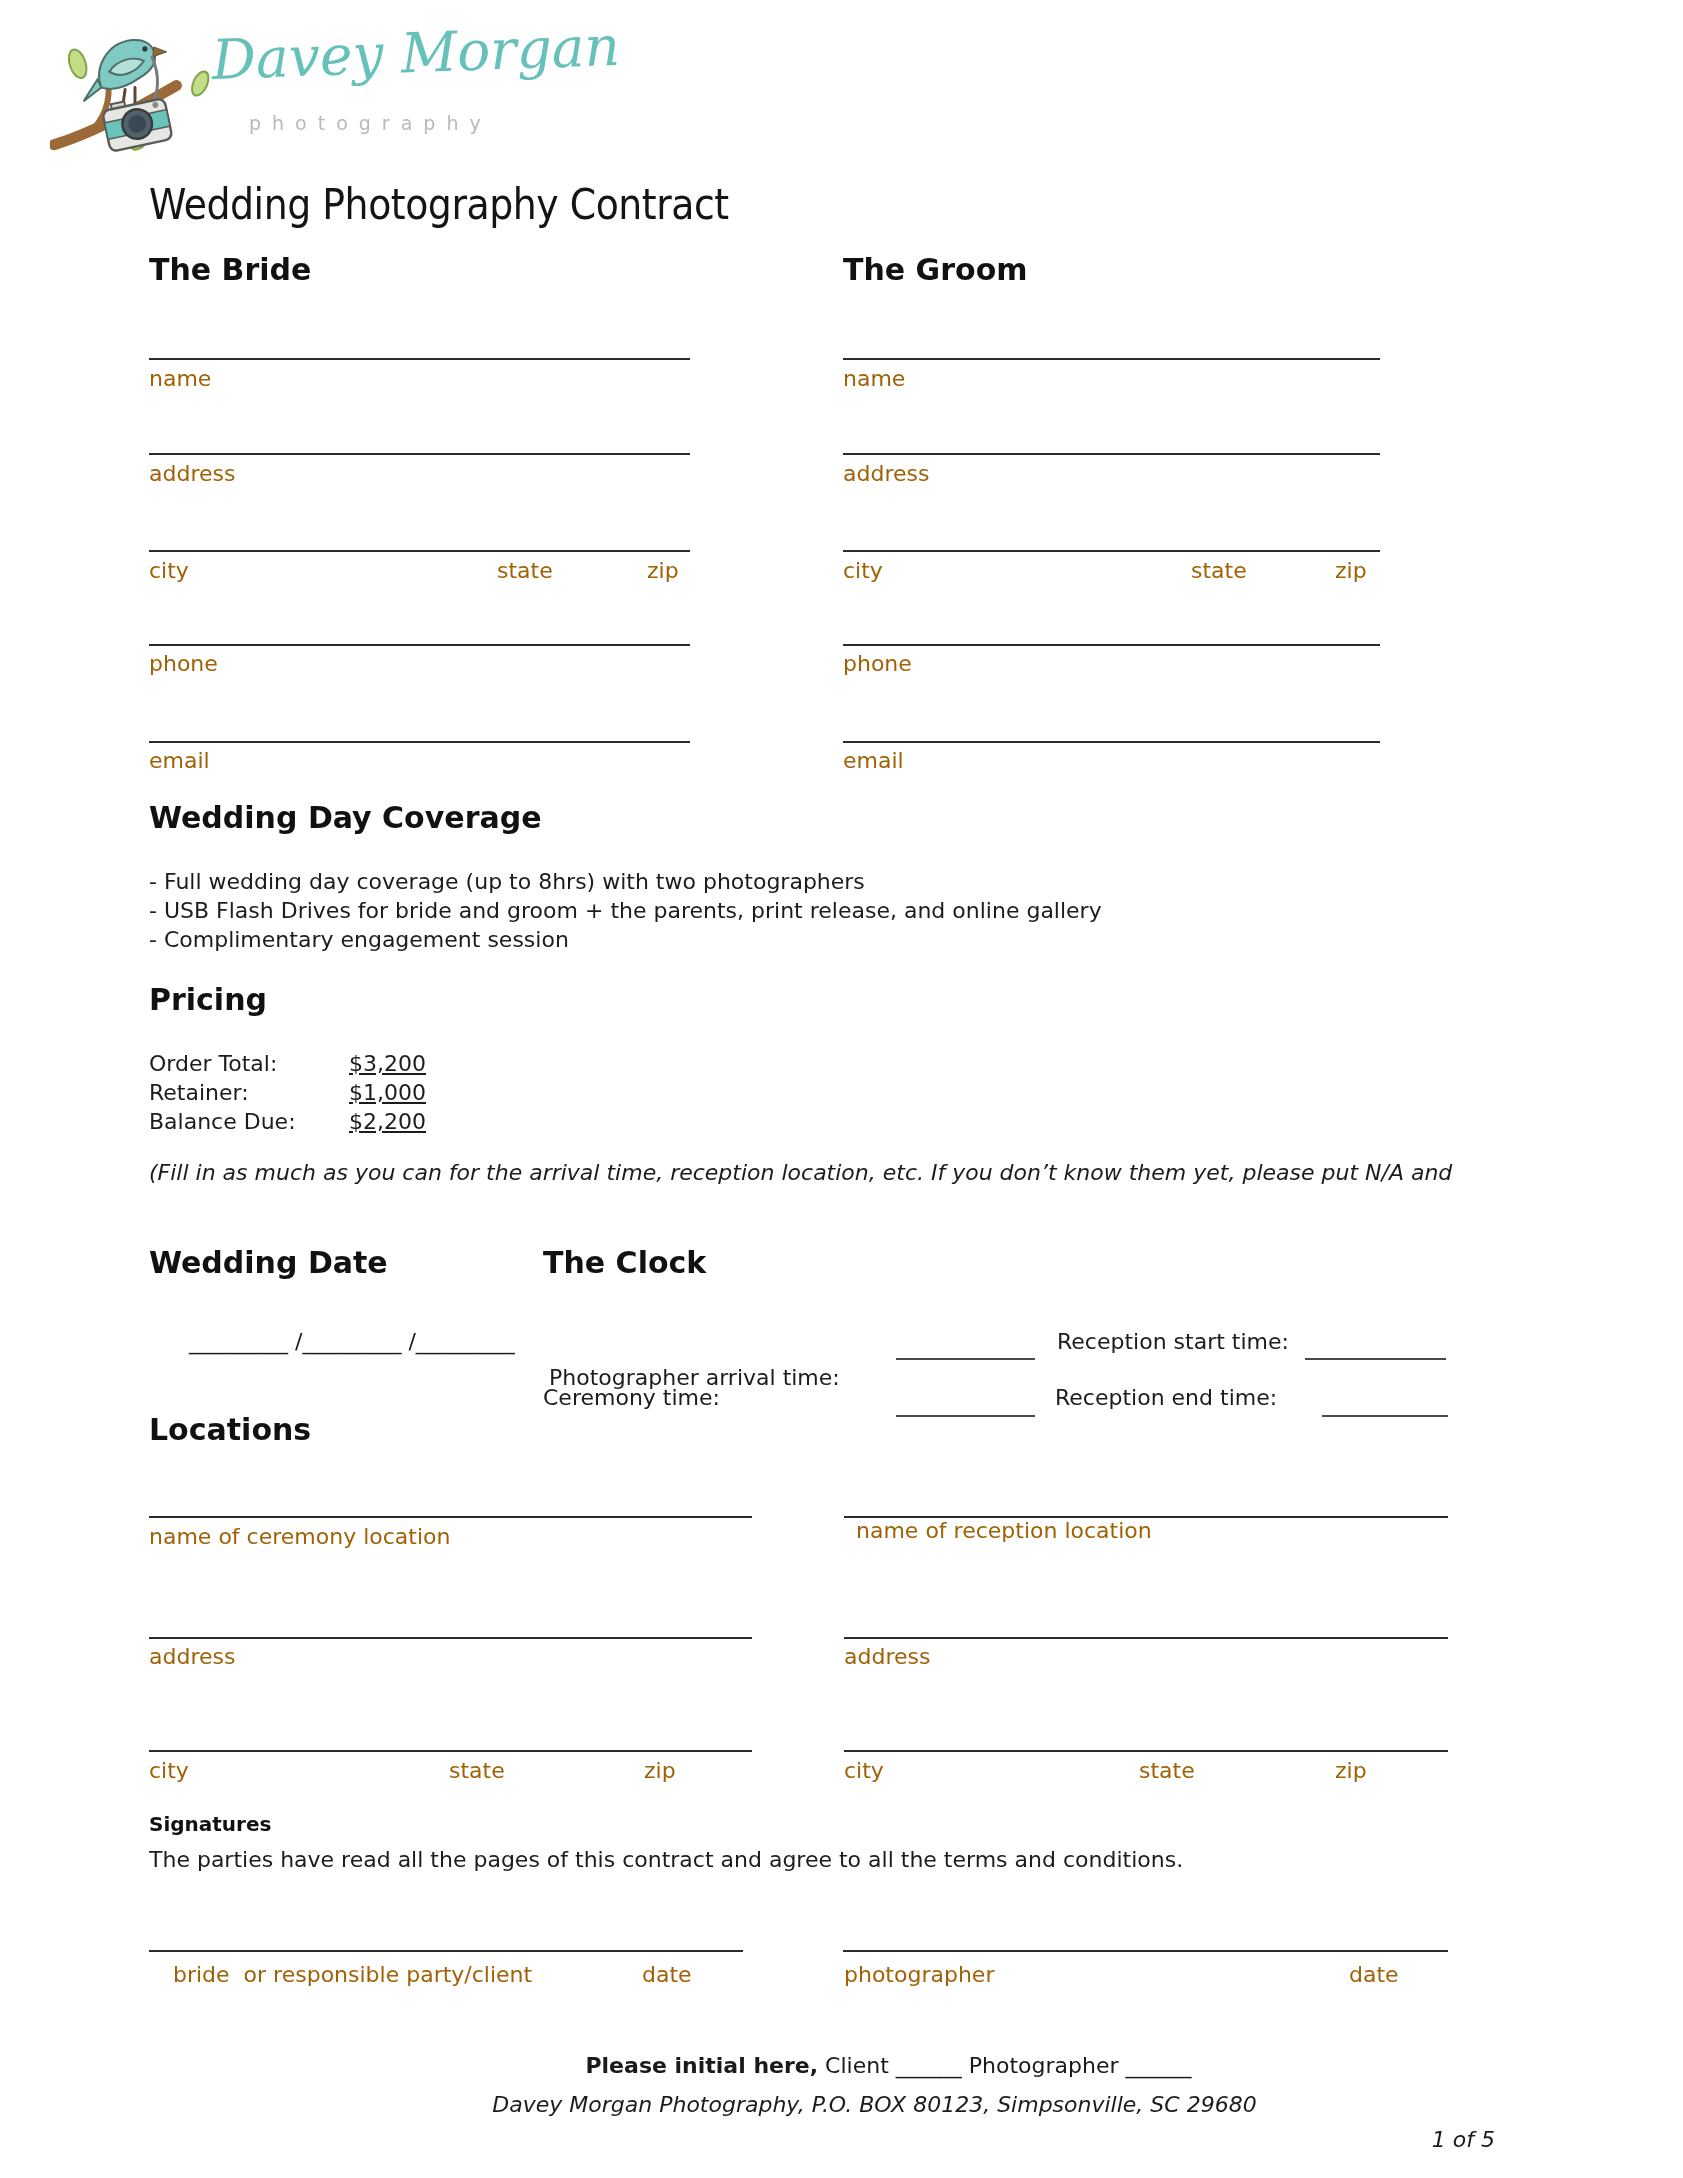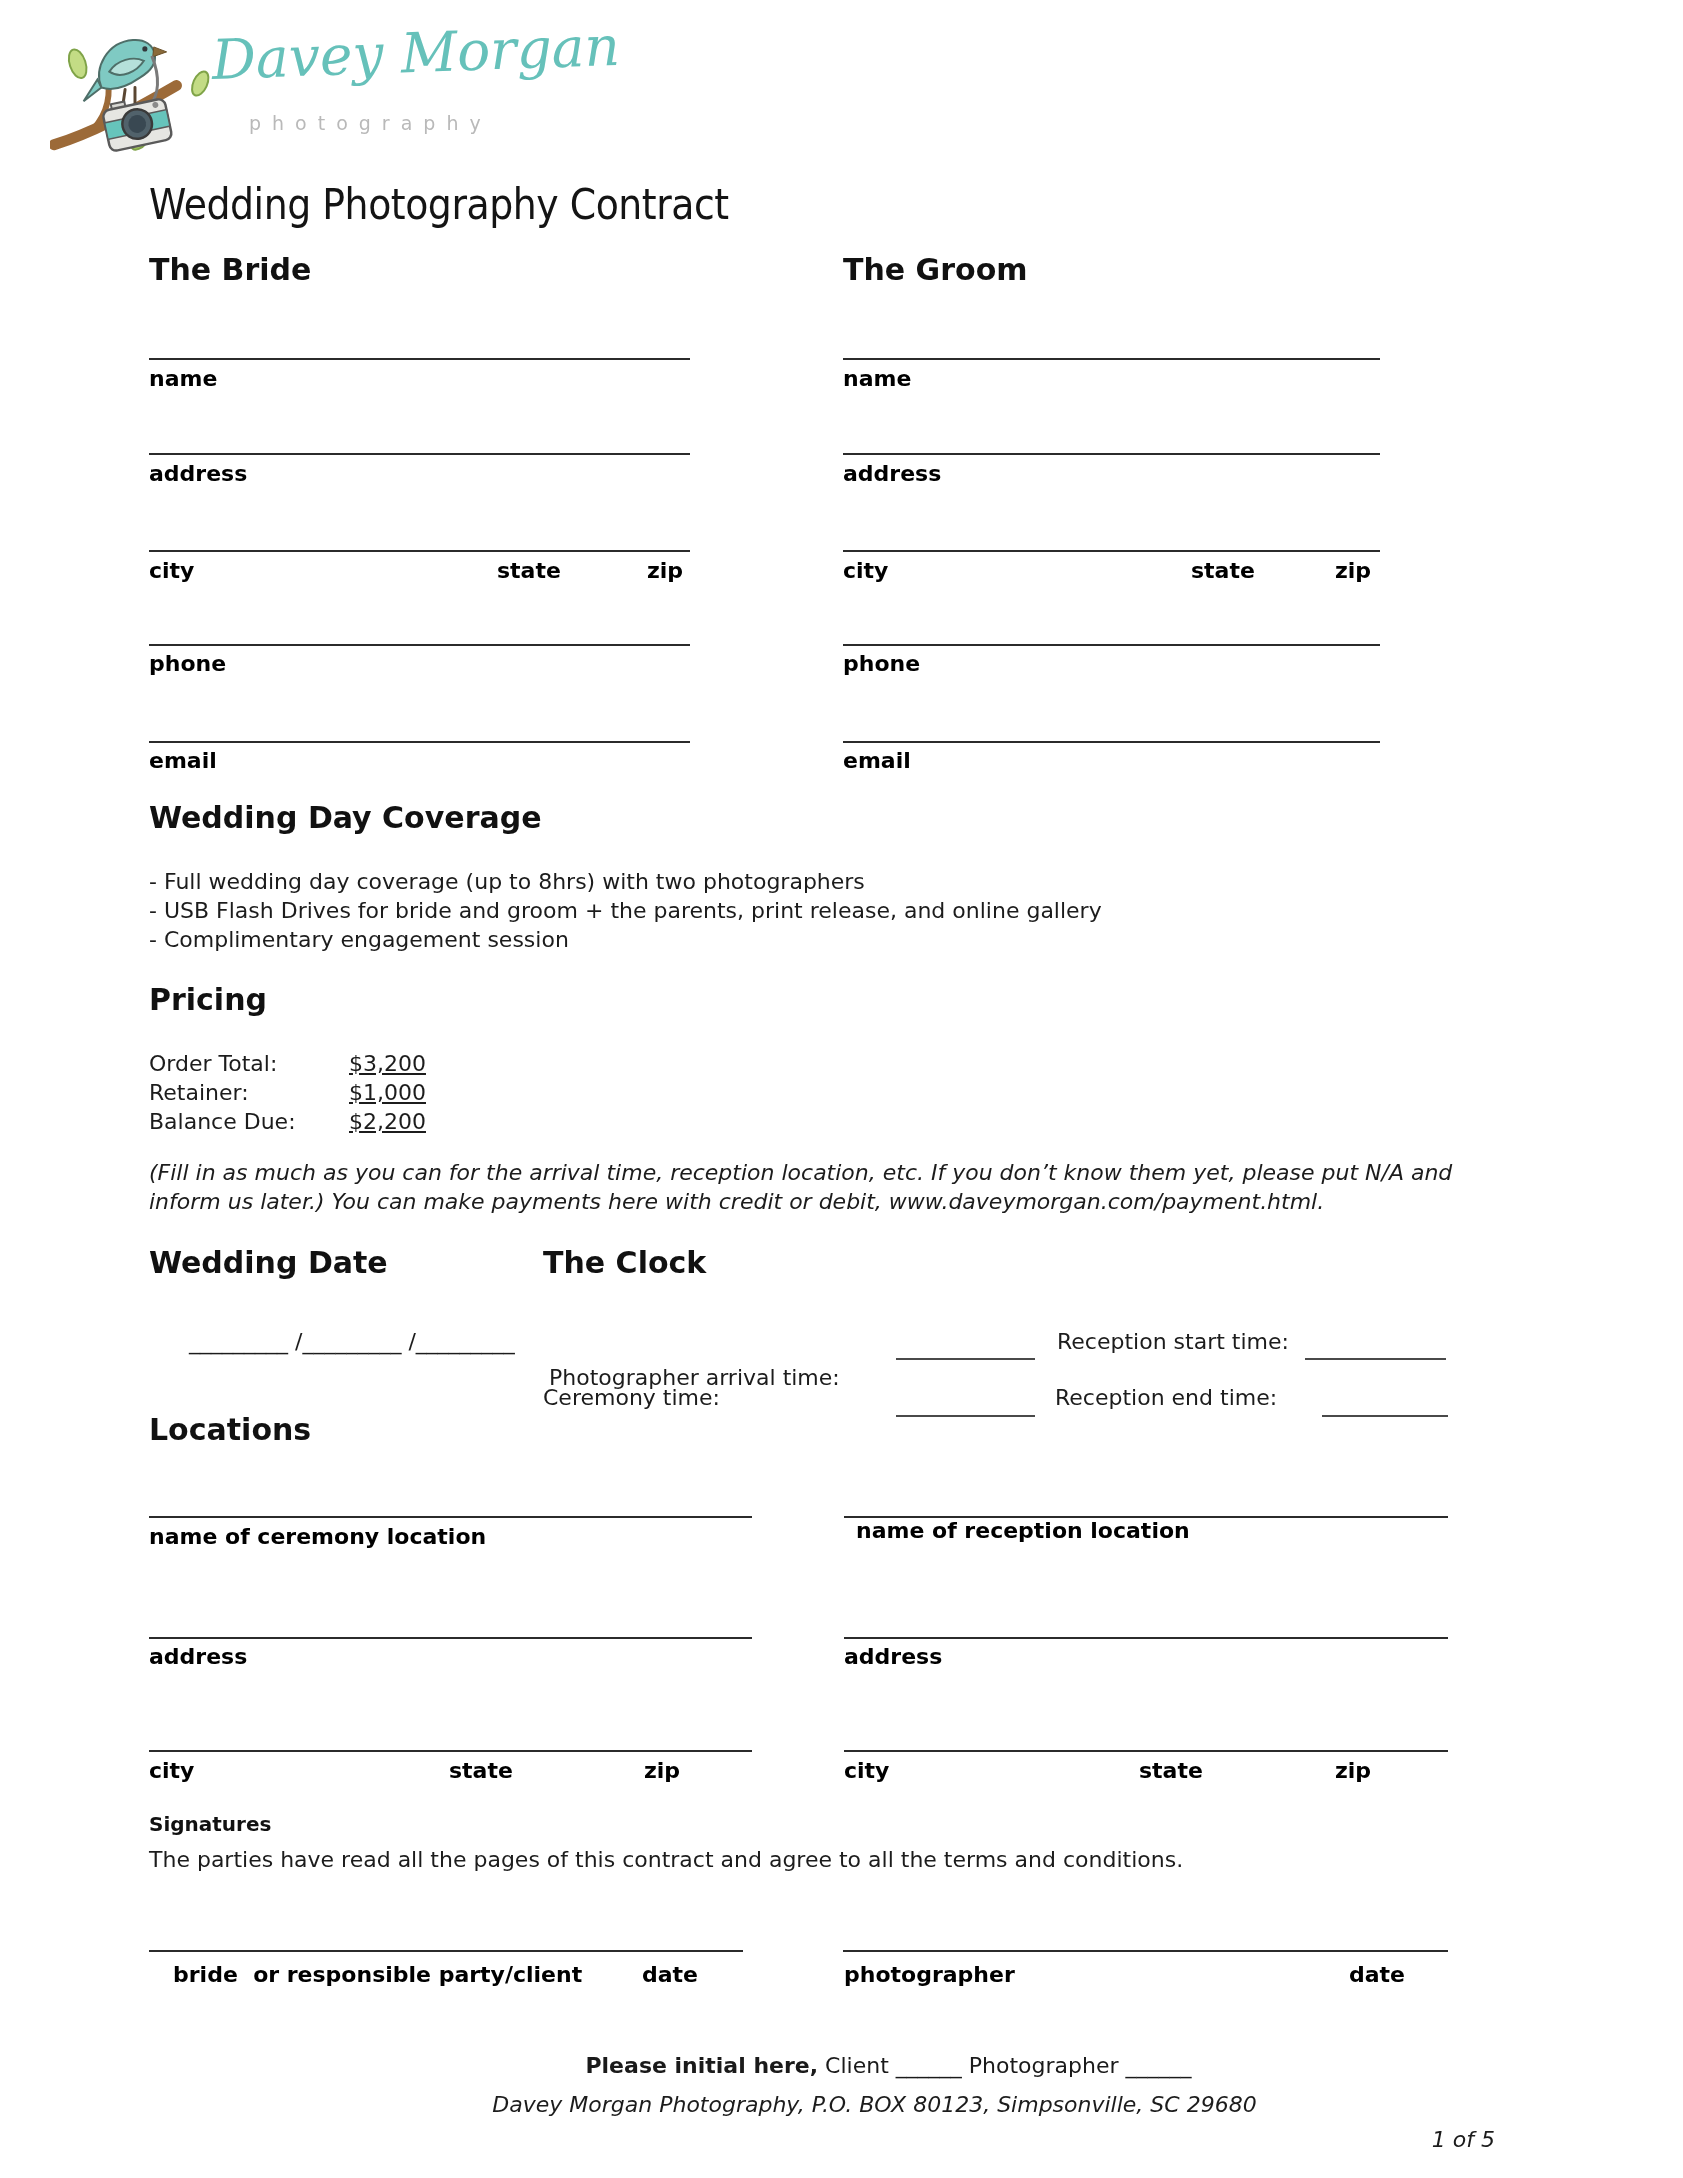--- a/index.html
+++ b/index.html
@@ -4,21 +4,21 @@
 <style>
   html,body{margin:0;padding:0;background:#ffffff;}
   .page{position:relative;width:1683px;height:2178px;background:#ffffff;
         font-family:"DejaVu Sans","Liberation Sans",sans-serif;color:#1a1a1a;overflow:hidden;}
   .abs{position:absolute;}
   .h1{font-size:42px;font-weight:500;letter-spacing:-0.5px;transform:scaleX(.9);transform-origin:left top;white-space:nowrap;color:#141414;}
   .h2{font-size:30px;font-weight:bold;white-space:nowrap;color:#111;}
   .h3{font-size:20px;font-weight:bold;white-space:nowrap;color:#111;}
   .t{font-size:22px;white-space:nowrap;color:#1c1c1c;}
   .ti{font-size:22px;font-style:italic;white-space:nowrap;color:#1c1c1c;}
-  .lab{font-size:22px;white-space:nowrap;color:#000000;font-weight:bold;}
+  .lab{font-size:22px;white-space:nowrap;color:#a16207;}
   .line{position:absolute;height:0;border-top:2px solid #2b2b2b;}
   .blank{position:absolute;height:0;border-top:2px solid #4a4a4a;}
   .u{text-decoration:underline;}
   .b{font-weight:bold;}
   .pre{white-space:pre;}
   .brand-script{font-family:"DejaVu Serif","Liberation Serif",serif;font-style:italic;
         font-size:55px;color:#66c1ba;white-space:nowrap;transform:rotate(-2deg);transform-origin:left bottom;}
   .brand-sub{font-size:19px;letter-spacing:11px;color:#b9b9b9;white-space:nowrap;}
   .footer-center{left:0;width:1679px;text-align:center;font-size:22px;white-space:pre;margin-left:35px;}
 </style>
@@ -90,21 +90,20 @@
 
   <div class="abs h2" style="left:149px;top:982px;">Pricing</div>
   <div class="abs t" style="left:149px;top:1051px;">Order Total:</div>
   <div class="abs t u" style="left:349px;top:1051px;">$3,200</div>
   <div class="abs t" style="left:149px;top:1080px;">Retainer:</div>
   <div class="abs t u" style="left:349px;top:1080px;">$1,000</div>
   <div class="abs t" style="left:149px;top:1109px;">Balance Due:</div>
   <div class="abs t u" style="left:349px;top:1109px;">$2,200</div>
 
   <div class="abs ti" style="left:149px;top:1160px;">(Fill in as much as you can for the arrival time, reception location, etc. If you don’t know them yet, please put N/A and</div>
-  <div class="abs ti" style="left:149px;top:1189px;">inform us later.)  You can make payments here with credit or debit, www.daveymorgan.com/payment.html.</div>
 
   <div class="abs h2" style="left:149px;top:1245px;">Wedding Date</div>
   <div class="abs h2" style="left:543px;top:1245px;">The Clock</div>
 
   <div class="abs t" style="left:149px;top:1329px;margin-left:40px;">_________ /_________ /_________</div>
 
   <div class="abs t" style="left:549px;top:1329px;margin-top:36px;">Photographer arrival time:</div>
   <div class="blank" style="left:896px;top:1358px;width:139px;"></div>
   <div class="abs t" style="left:1057px;top:1329px;">Reception start time:</div>
   <div class="blank" style="left:1305px;top:1358px;width:141px;"></div>

